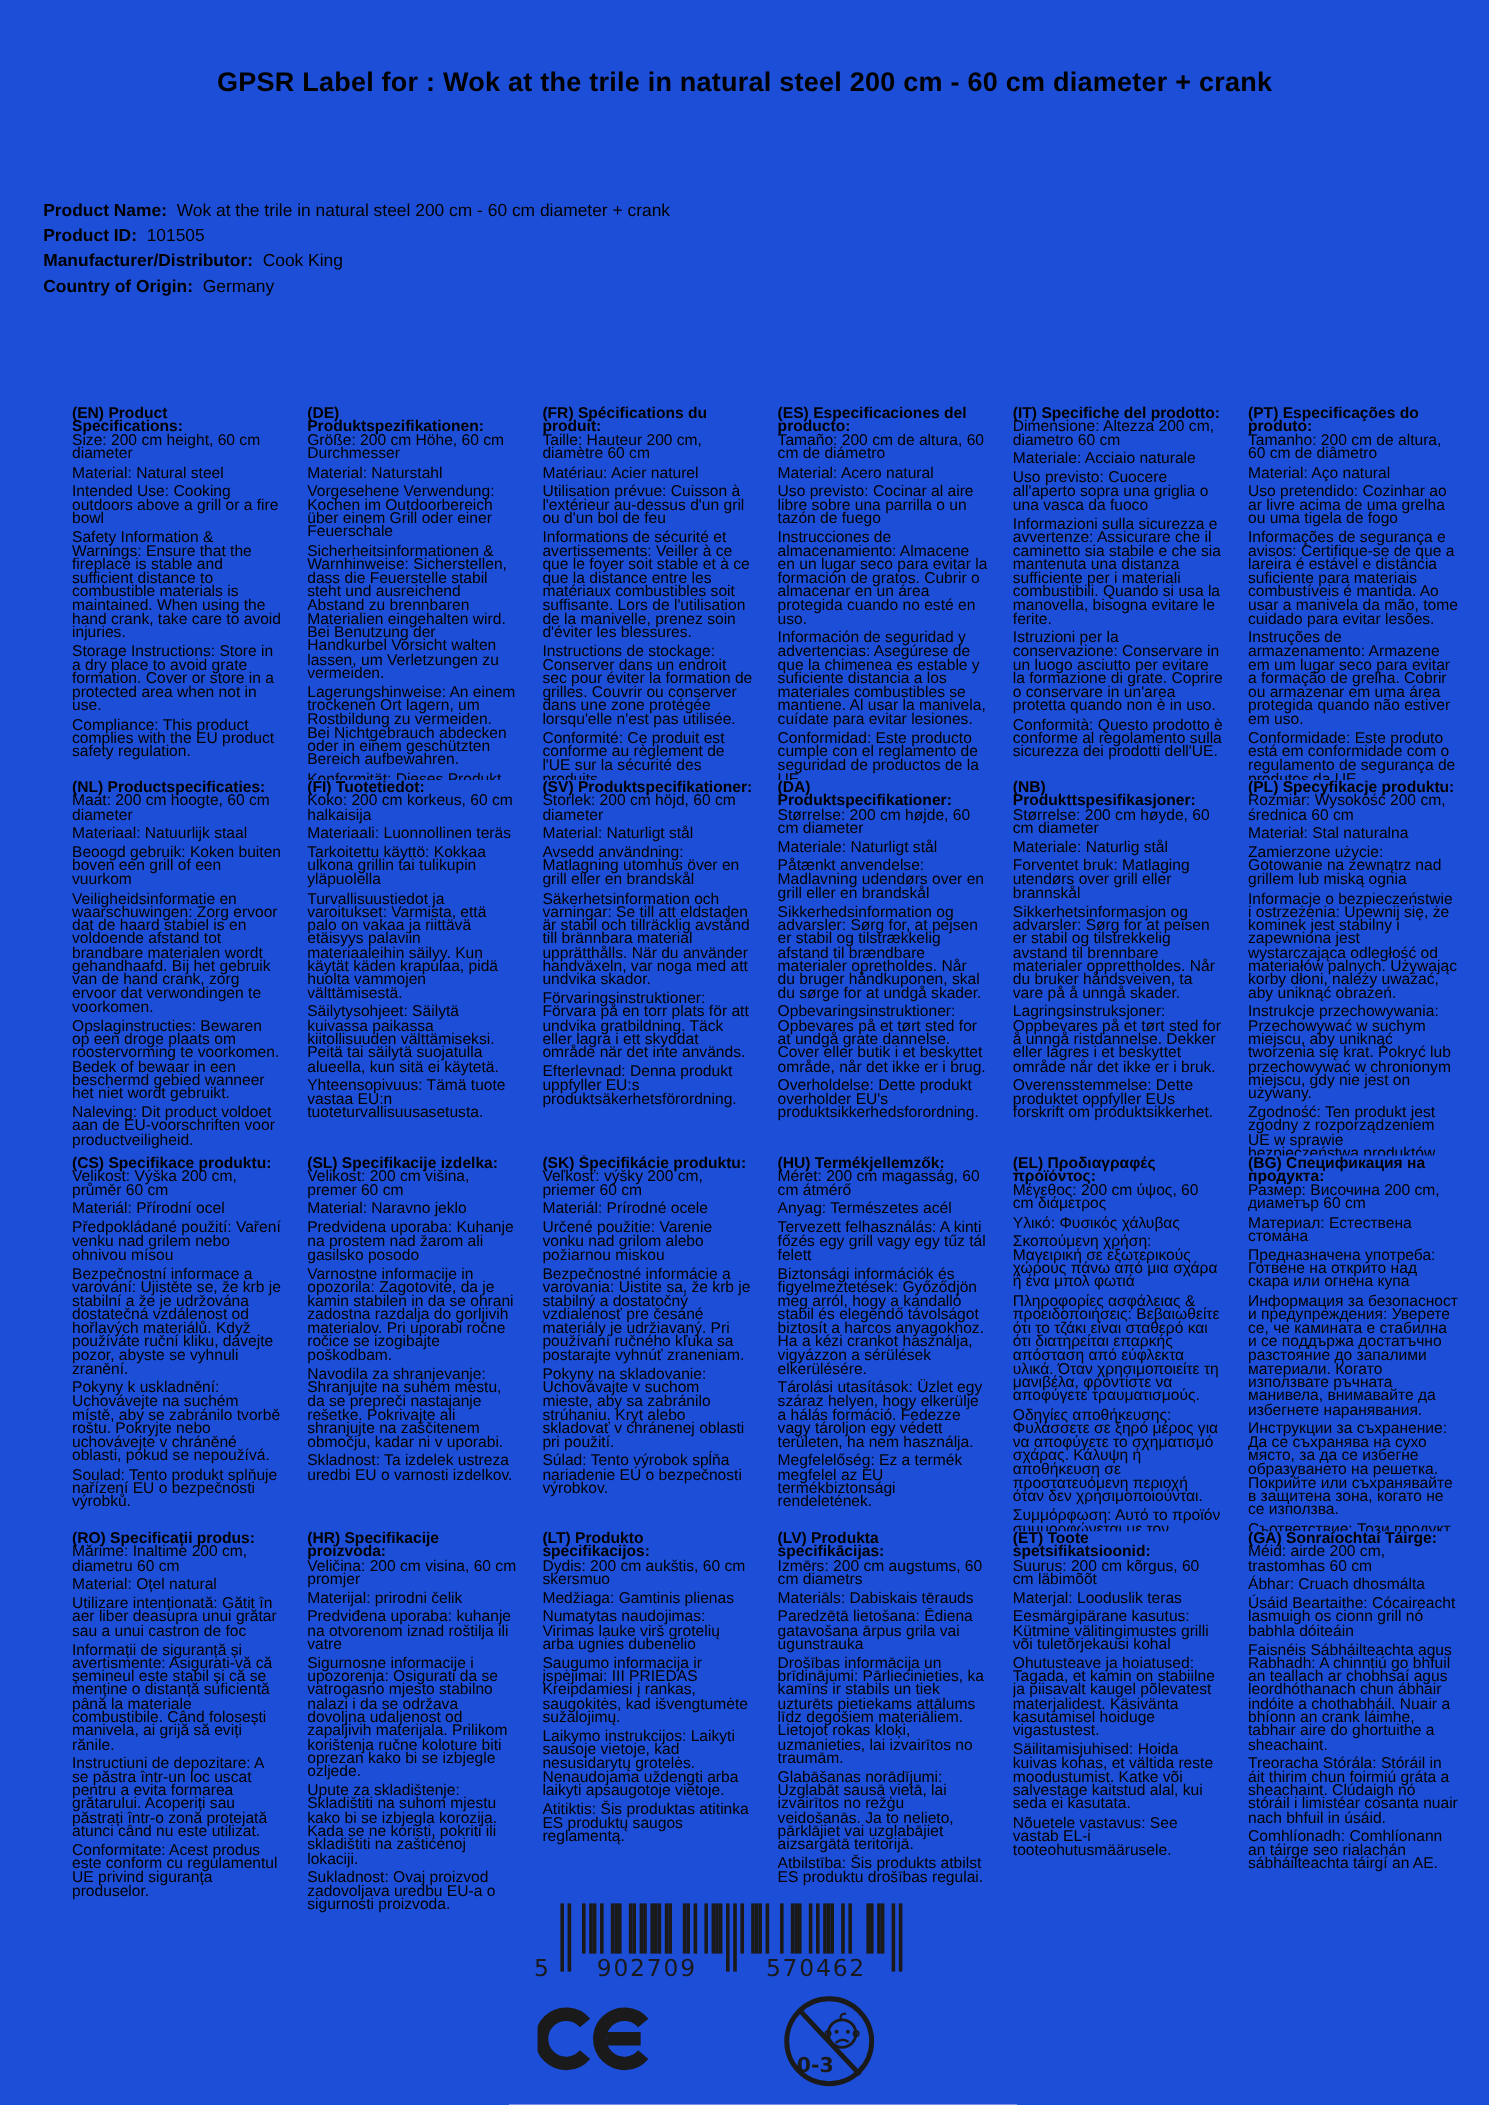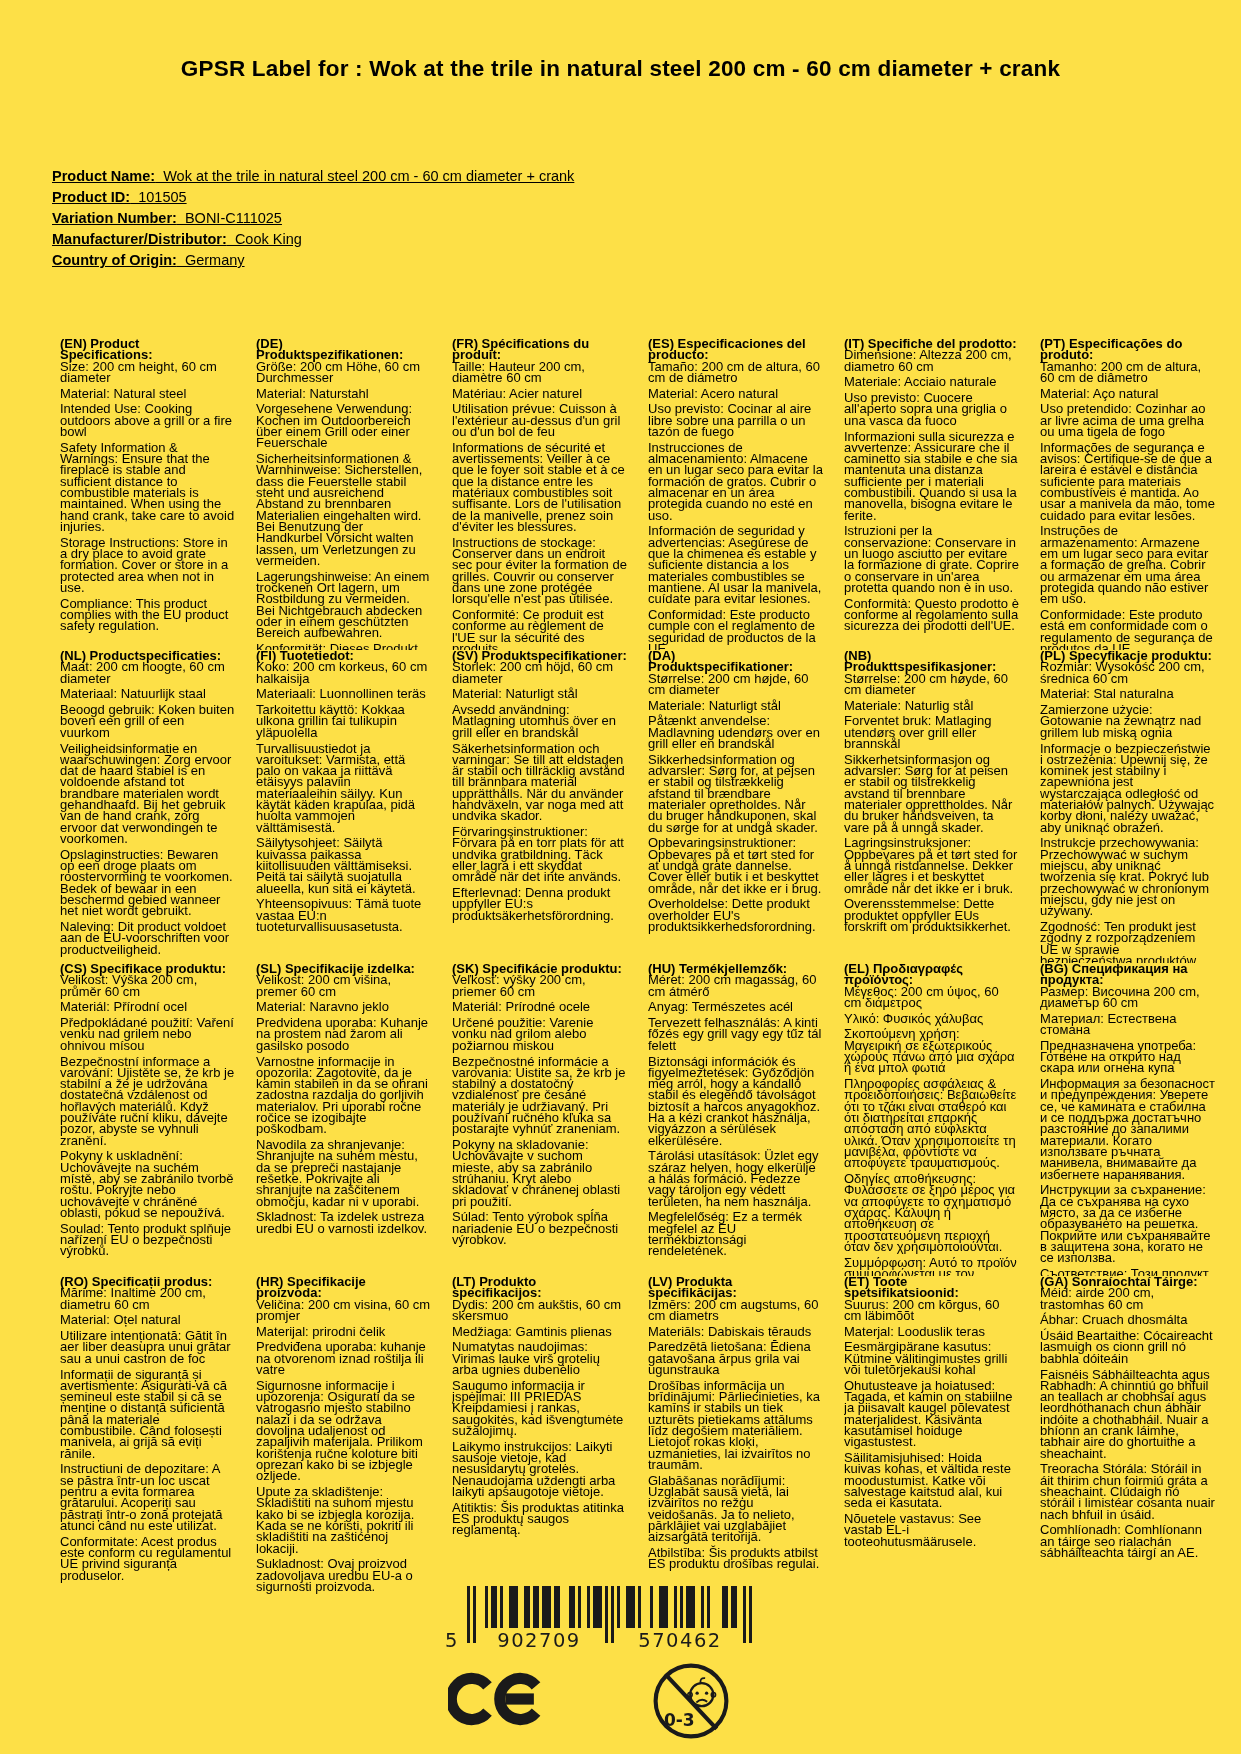--- a/index.html
+++ b/index.html
@@ -1,20 +1,20 @@
 <!DOCTYPE html>
 <html><head>
 <meta charset="utf-8">
 <style>
   html,body{margin:0;padding:0;background:#fff;}
-  .page{position:relative;width:1241px;height:1754px;background:#fde047;color:#000;
+  .page{position:relative;width:1241px;height:1754px;background:#1d4ed8;color:#000;
         font-family:"Liberation Sans",sans-serif;overflow:hidden;}
   .doc-title{position:absolute;top:54px;left:0;right:0;padding:0 165px;text-align:center;
         font-size:22.5px;line-height:30px;font-weight:bold;letter-spacing:0.2px;}
-  .info-block{position:absolute;left:52px;top:166px;font-size:14.5px;line-height:21px;text-decoration:underline;}
+  .info-block{position:absolute;left:36px;top:166px;font-size:14.5px;line-height:21px;}
   .info-line .lbl{font-weight:bold;}
   .info-line .val{font-weight:normal;}
   .spec-grid{position:absolute;left:60px;top:338px;width:1155px;display:grid;
         grid-template-columns:repeat(6,175px);column-gap:21px;
         grid-template-rows:312px 313px 313px auto;}
   .spec-block{font-size:13px;line-height:11.3px;overflow:hidden;}
   .spec-heading{font-weight:bold;margin:0;}
   .spec-par{margin:0 0 4.5px 0;}
   .barcode-wrap{position:absolute;top:1586px;left:0;width:100%;display:flex;justify-content:center;}
   .barcode-wrap svg{margin-left:-33px;}
@@ -27,21 +27,20 @@
 </head>
 <body>
 
 <div class="page">
 
   <div class="doc-title">GPSR Label for : Wok at the trile in natural steel 200 cm - 60 cm diameter + crank</div>
 
   <div class="info-block" id="info-block">
       <div class="info-line"><span class="lbl">Product Name:</span><span class="val">&nbsp; Wok at the trile in natural steel 200 cm - 60 cm diameter + crank</span></div>
       <div class="info-line"><span class="lbl">Product ID:</span><span class="val">&nbsp; 101505</span></div>
-      <div class="info-line"><span class="lbl">Variation Number:</span><span class="val">&nbsp; BONI-C111025</span></div>
       <div class="info-line"><span class="lbl">Manufacturer/Distributor:</span><span class="val">&nbsp; Cook King</span></div>
       <div class="info-line"><span class="lbl">Country of Origin:</span><span class="val">&nbsp; Germany</span></div>
     </div>
 
   <div class="spec-grid" id="spec-grid">
       <div class="spec-block">
         <div class="spec-heading">(EN) Product Specifications:</div>
         <p class="spec-par">Size: 200 cm height, 60 cm diameter</p>
         <p class="spec-par">Material: Natural steel</p>
         <p class="spec-par">Intended Use: Cooking outdoors above a grill or a fire bowl</p>

